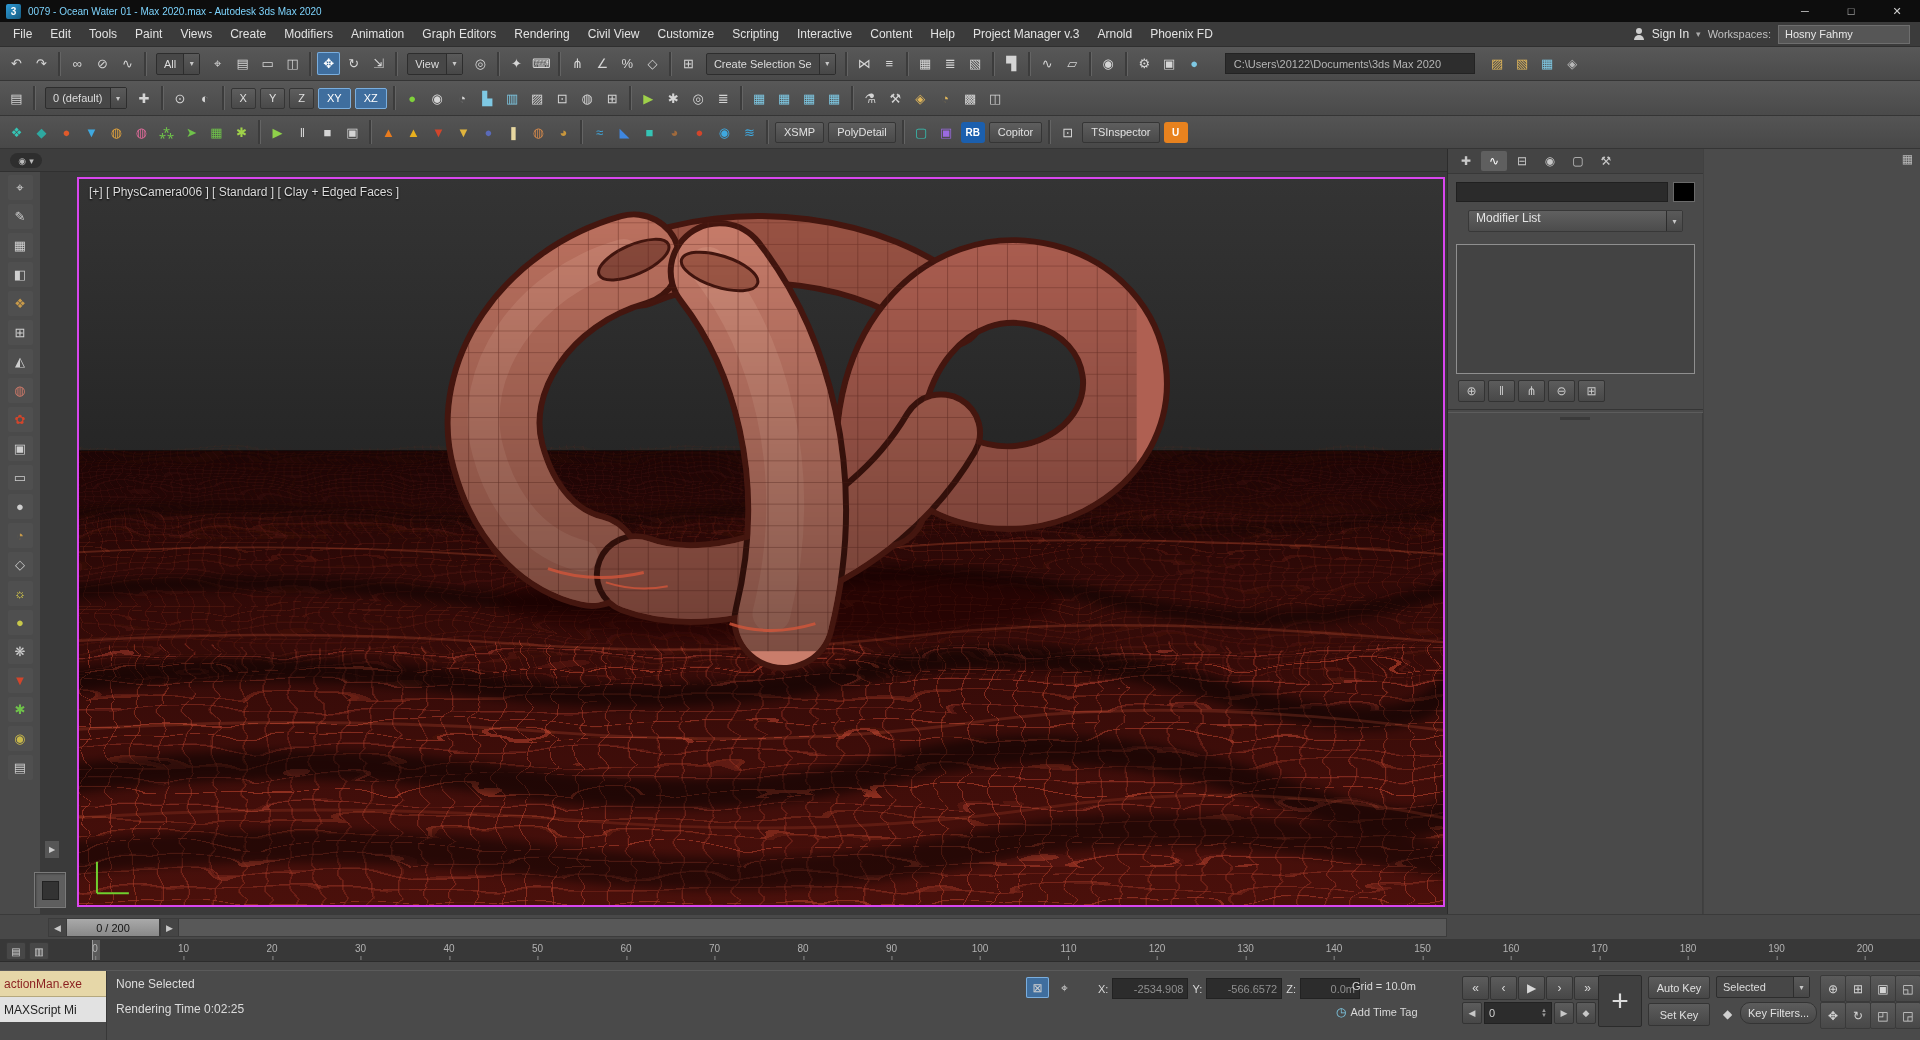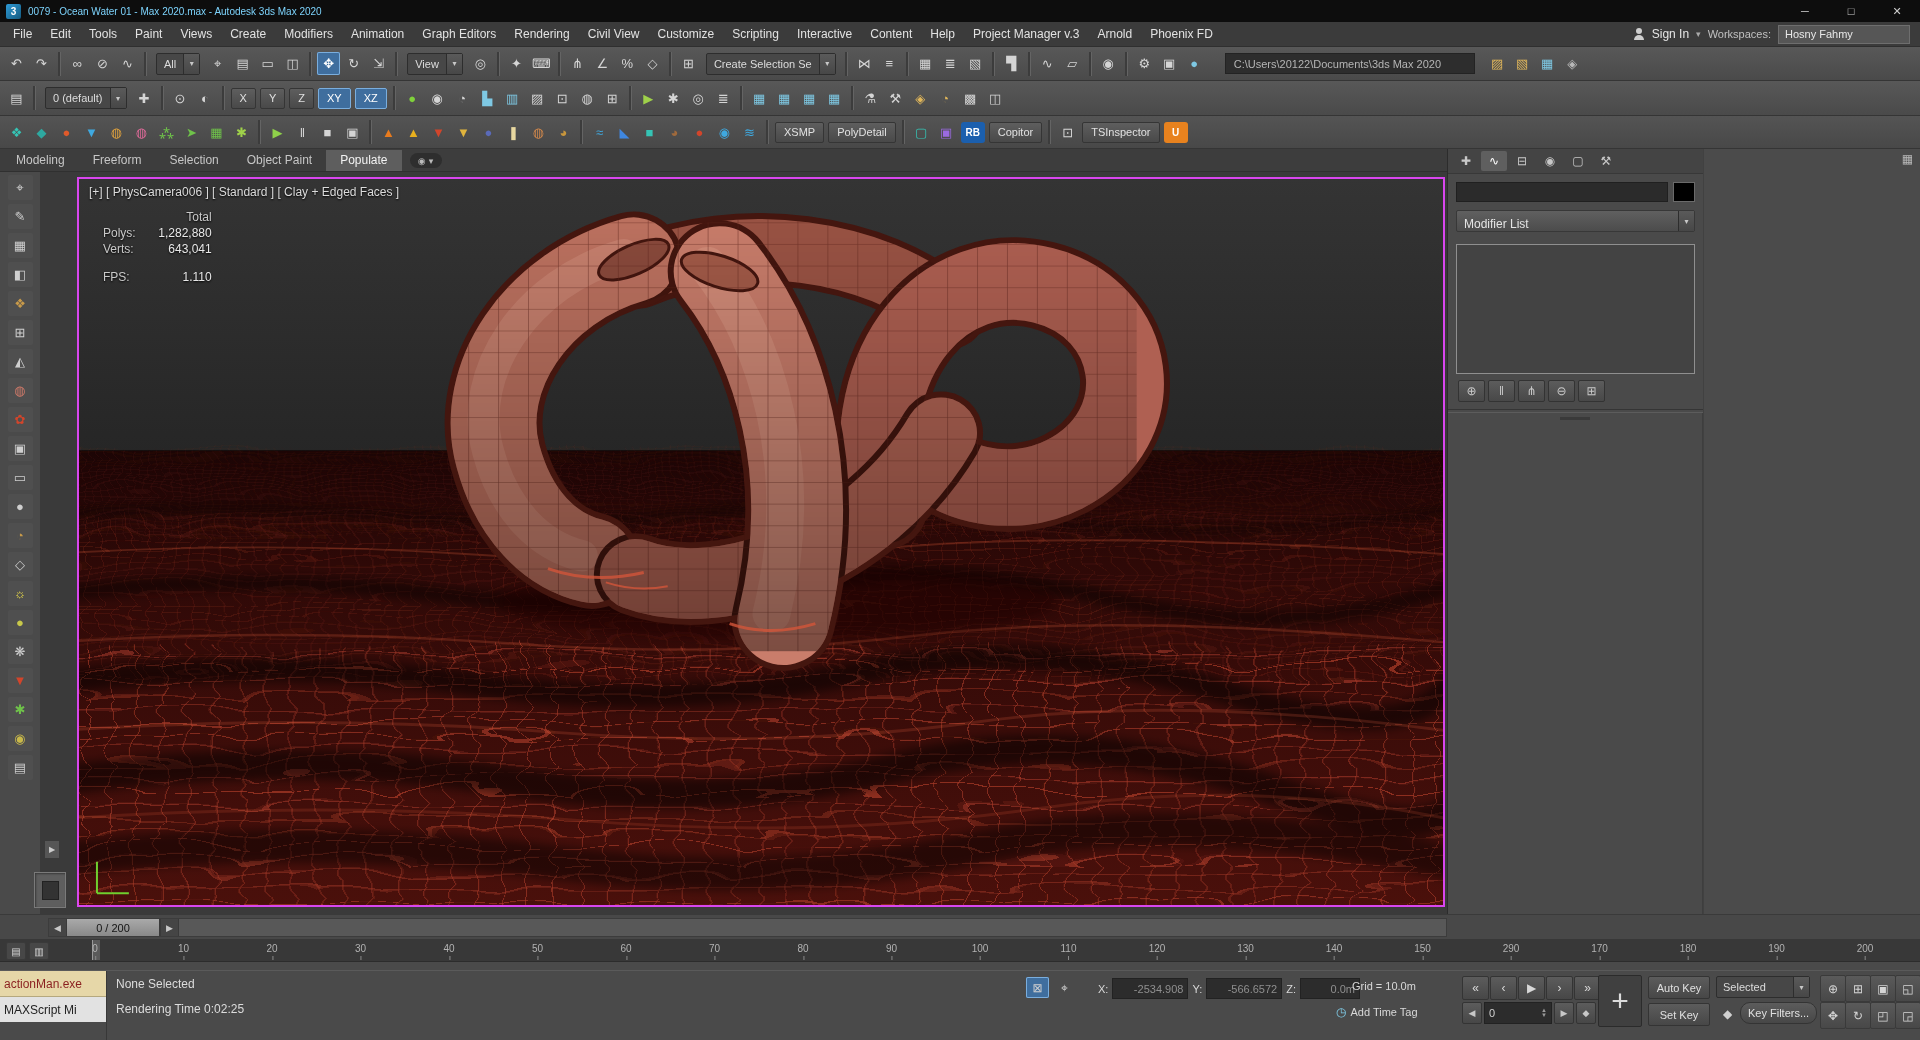--- a/index.html
+++ b/index.html
@@ -75,21 +75,21 @@
   .pressedtool span{width:15px;height:17px;background:#333;border:1px solid #222;display:block;}
 
   
   .cmdpanel{width:255px;flex:none;background:#4a4a4a;border-left:1px solid #2c2c2c;display:flex;flex-direction:column;}
   .cptabs{height:24px;background:#444;display:flex;align-items:center;padding:0 5px;gap:2px;border-bottom:1px solid #383838;}
   .cptab{width:26px;height:20px;display:inline-flex;align-items:center;justify-content:center;color:#c8c8c8;font-size:12px;border-radius:2px;}
   .cptab.active{background:#5f5f5f;color:#fff;}
   .cp-namerow{display:flex;align-items:center;margin:8px 8px 5px;}
   .cp-namefield{flex:1;height:18px;background:#2b2b2b;border:1px solid #202020;}
   .cp-swatch{width:20px;height:18px;background:#000;border:1px solid #6a6a6a;margin-left:5px;}
-  .cp-dd{height:20px;margin:3px 8px;display:flex;align-items:flex-end;background:linear-gradient(#606060,#4c4c4c);border:1px solid #383838;
+  .cp-dd{height:20px;margin:3px 20px;display:flex;align-items:flex-start;background:linear-gradient(#606060,#4c4c4c);border:1px solid #383838;
          border-radius:2px;color:#e4e4e4;font-size:12px;}
   .cp-dd .lbl{flex:1;padding:0 7px;}
   .cp-stack{height:128px;margin:9px 8px 4px;background:#434343;border:1px solid #8f8f8f;}
   .cp-stackbtns{display:flex;gap:3px;margin:2px 10px 7px;}
   .cpsbtn{width:25px;height:20px;display:inline-flex;align-items:center;justify-content:center;background:linear-gradient(#5c5c5c,#484848);
           border:1px solid #333;border-radius:2px;color:#c8c8c8;font-size:12px;}
   .cp-divider{height:2px;border-top:1px solid #353535;border-bottom:1px solid #5c5c5c;}
   .cp-rollouts{flex:1;position:relative;border-right:1px solid #3e3e3e;}
   .grip{position:absolute;left:50%;top:4px;width:30px;height:3px;transform:translateX(-50%);background:#3a3a3a;}
   .dock{flex:1;background:#4b4b4b;position:relative;border-left:1px solid #414141;}
@@ -370,27 +370,20 @@
         <span class="sep"></span>
         <span class="ticon">⊡</span>
         <span class="tbtn">TSInspector</span>
         <span class="logo" style="background: rgb(232, 130, 30);">U</span>
       </div>
   </div>
 
   <div class="main">
     <div class="leftcol">
       <div class="ribbon">
-        <div class="tstrip">
-            <span class="rtab">Modeling</span>
-            <span class="rtab">Freeform</span>
-            <span class="rtab">Selection</span>
-            <span class="rtab">Object Paint</span>
-            <span class="rtab active">Populate</span>
-          </div>
         <span class="ribbon-extra">
           <span>◉</span>
           <span>▾</span>
         </span>
       </div>
       <div class="work">
         <div class="leftstrip">
             <span class="lticon">⌖</span>
             <span class="lticon">✎</span>
             <span class="lticon">▦</span>
@@ -514,46 +507,20 @@
               <g fill="none" stroke="#d2553a" opacity="0.8">
                 <path d="M470 396 q45 16 96 4" stroke-width="3"></path>
                 <path d="M652 452 q40 14 86 0" stroke-width="3"></path>
                 <path d="M528 410 q30 10 62 4" stroke-width="2"></path>
               </g>
               <g stroke="#6fcf2f" stroke-width="2">
                 <path d="M18 694 V726 M18 726 H50" fill="none"></path>
               </g>
             </svg>
             <div class="vphead">[+] [ PhysCamera006 ] [ Standard ] [ Clay + Edged Faces ]</div>
-            <div class="vpstats">
-              <table>
-                <tbody>
-                    <tr>
-                      <td></td>
-                      <td class="v" style="color:#c9c9c9">Total</td>
-                    </tr>
-                <tr>
-                      <td>Polys:</td>
-                    <td class="v">1,282,880</td>
-                    </tr>
-                <tr>
-                      <td>Verts:</td>
-                    <td class="v">643,041</td>
-                    </tr>
-                <tr class="gap">
-                      <td></td>
-                      <td></td>
-                    </tr>
-                <tr>
-                      <td>FPS:</td>
-                    <td class="v">1.110</td>
-                    </tr>
-              </tbody>
-                </table>
-            </div>
           </div>
         </div>
         <span class="expandbtn">▶</span>
         <span class="pressedtool">
             <span></span>
           </span>
       </div>
     </div>
 
     <div class="cmdpanel">
@@ -617,21 +584,21 @@
         <span class="tick" style="left: 30%;">60</span>
         <span class="tick" style="left: 35%;">70</span>
         <span class="tick" style="left: 40%;">80</span>
         <span class="tick" style="left: 45%;">90</span>
         <span class="tick" style="left: 50%;">100</span>
         <span class="tick" style="left: 55%;">110</span>
         <span class="tick" style="left: 60%;">120</span>
         <span class="tick" style="left: 65%;">130</span>
         <span class="tick" style="left: 70%;">140</span>
         <span class="tick" style="left: 75%;">150</span>
-        <span class="tick" style="left: 80%;">290</span>
+        <span class="tick" style="left: 80%;">160</span>
         <span class="tick" style="left: 85%;">170</span>
         <span class="tick" style="left: 90%;">180</span>
         <span class="tick" style="left: 95%;">190</span>
         <span class="tick" style="left: 100%;">200</span>
       </div>
   </div>
 
   <div class="statusbar">
     <div class="listener">
       <div class="l1">actionMan.exe</div>

